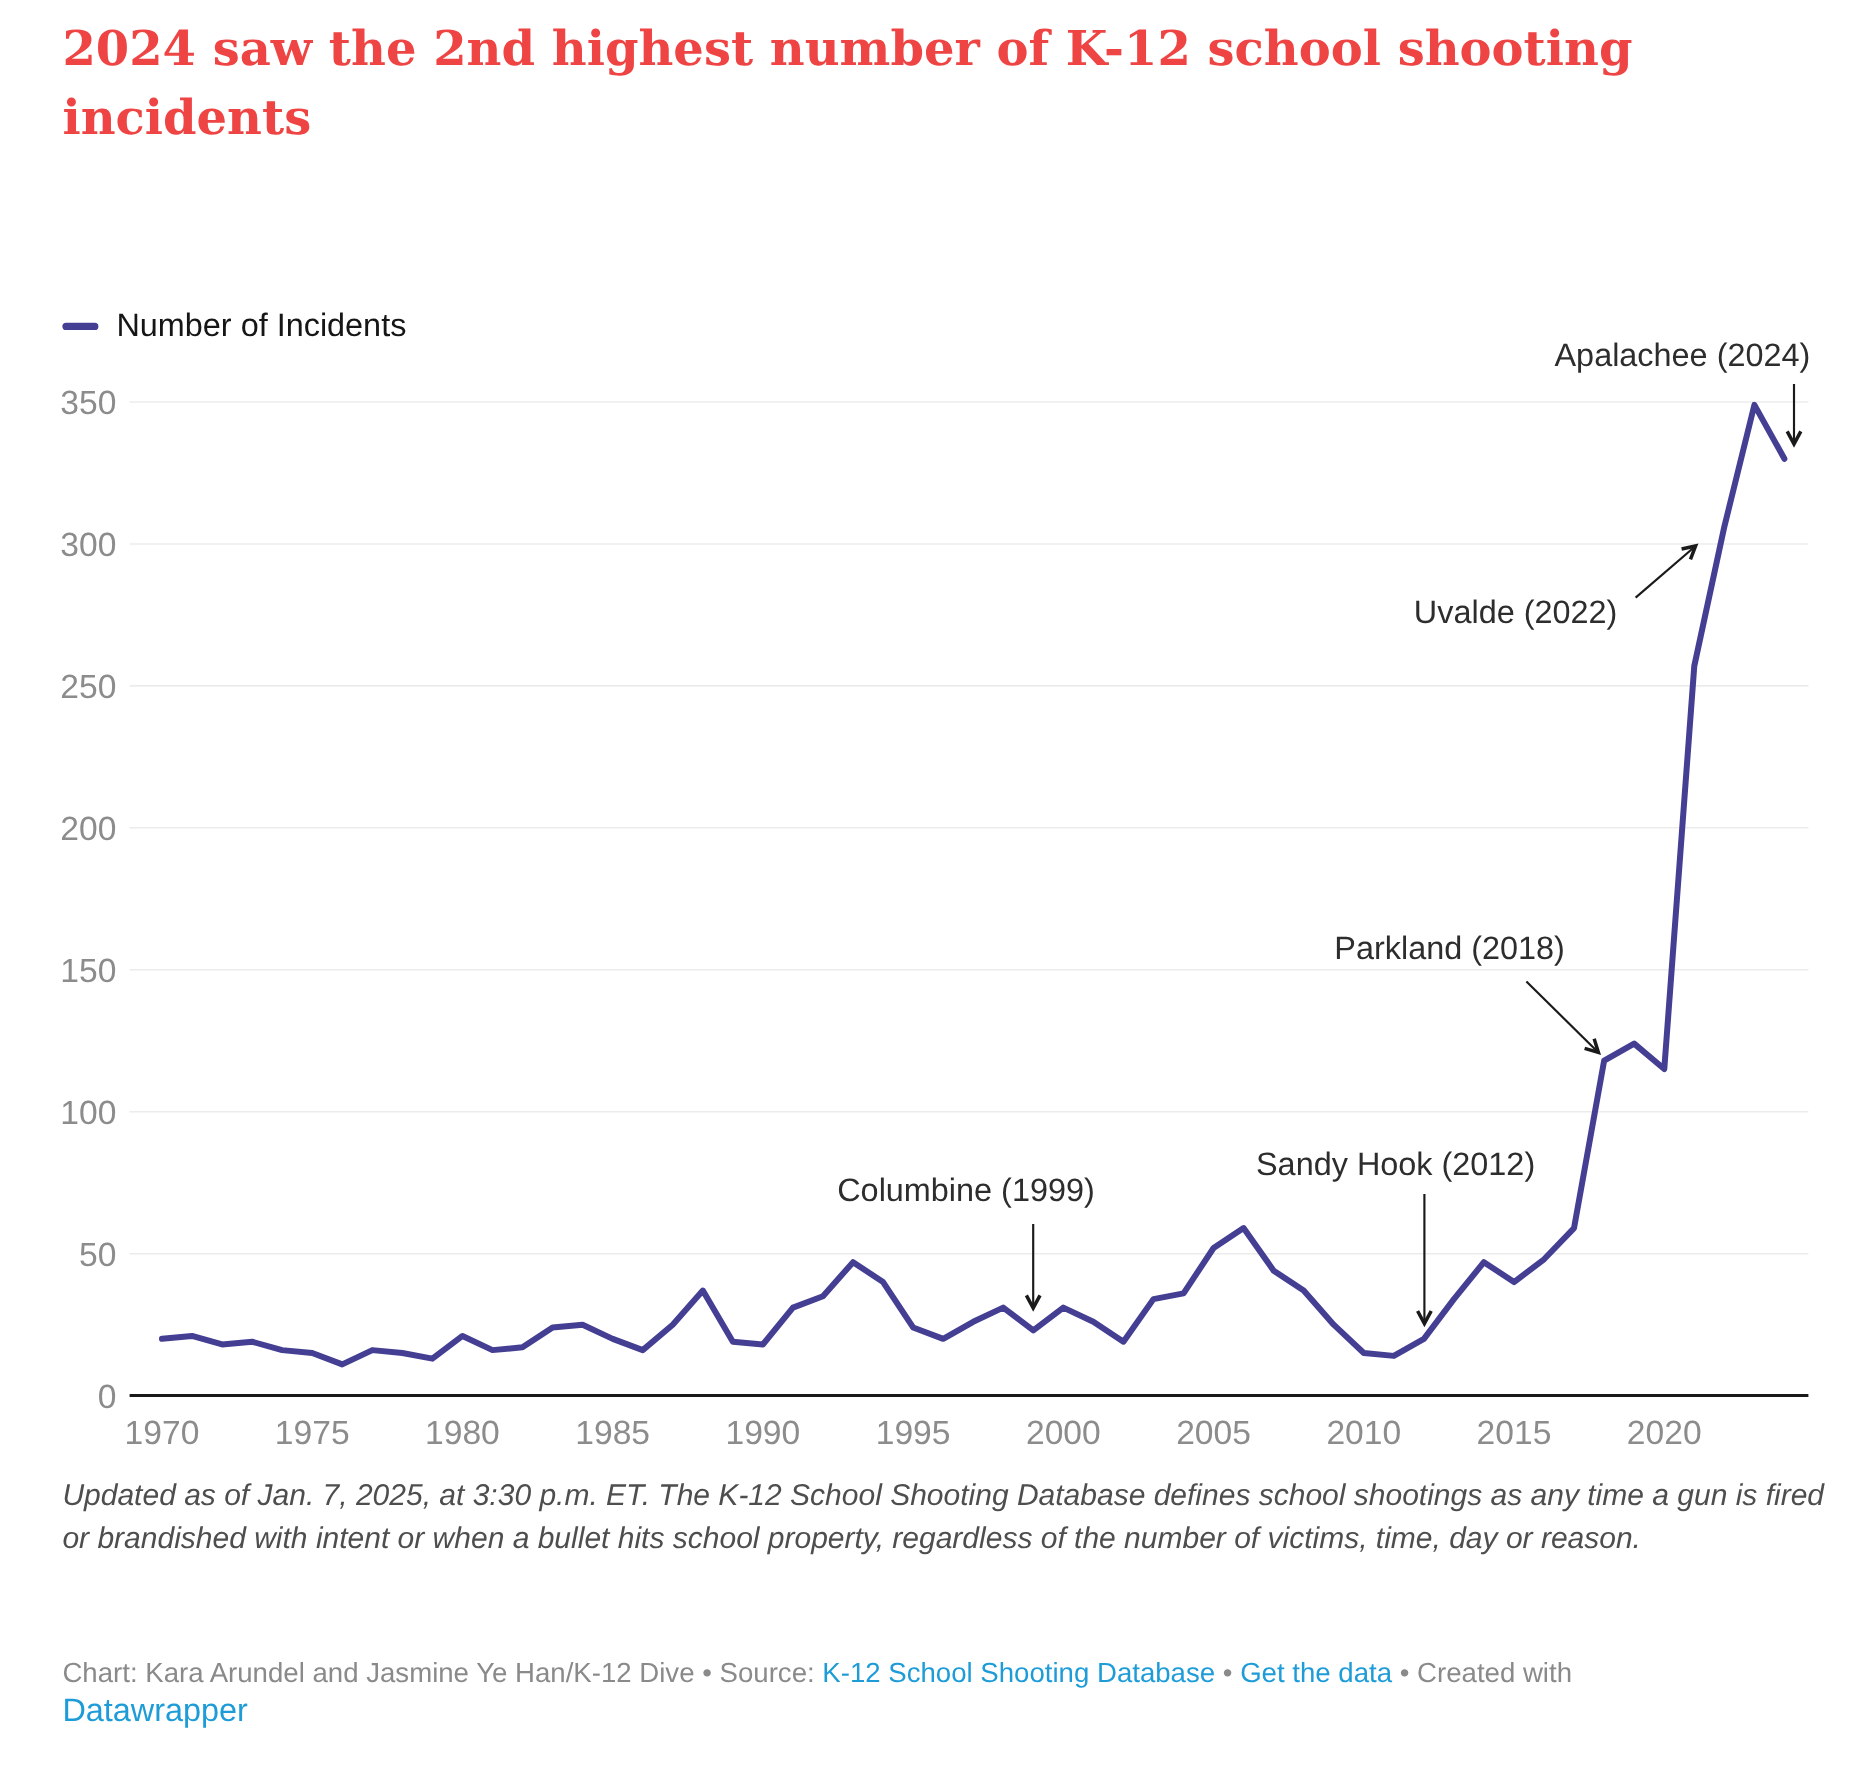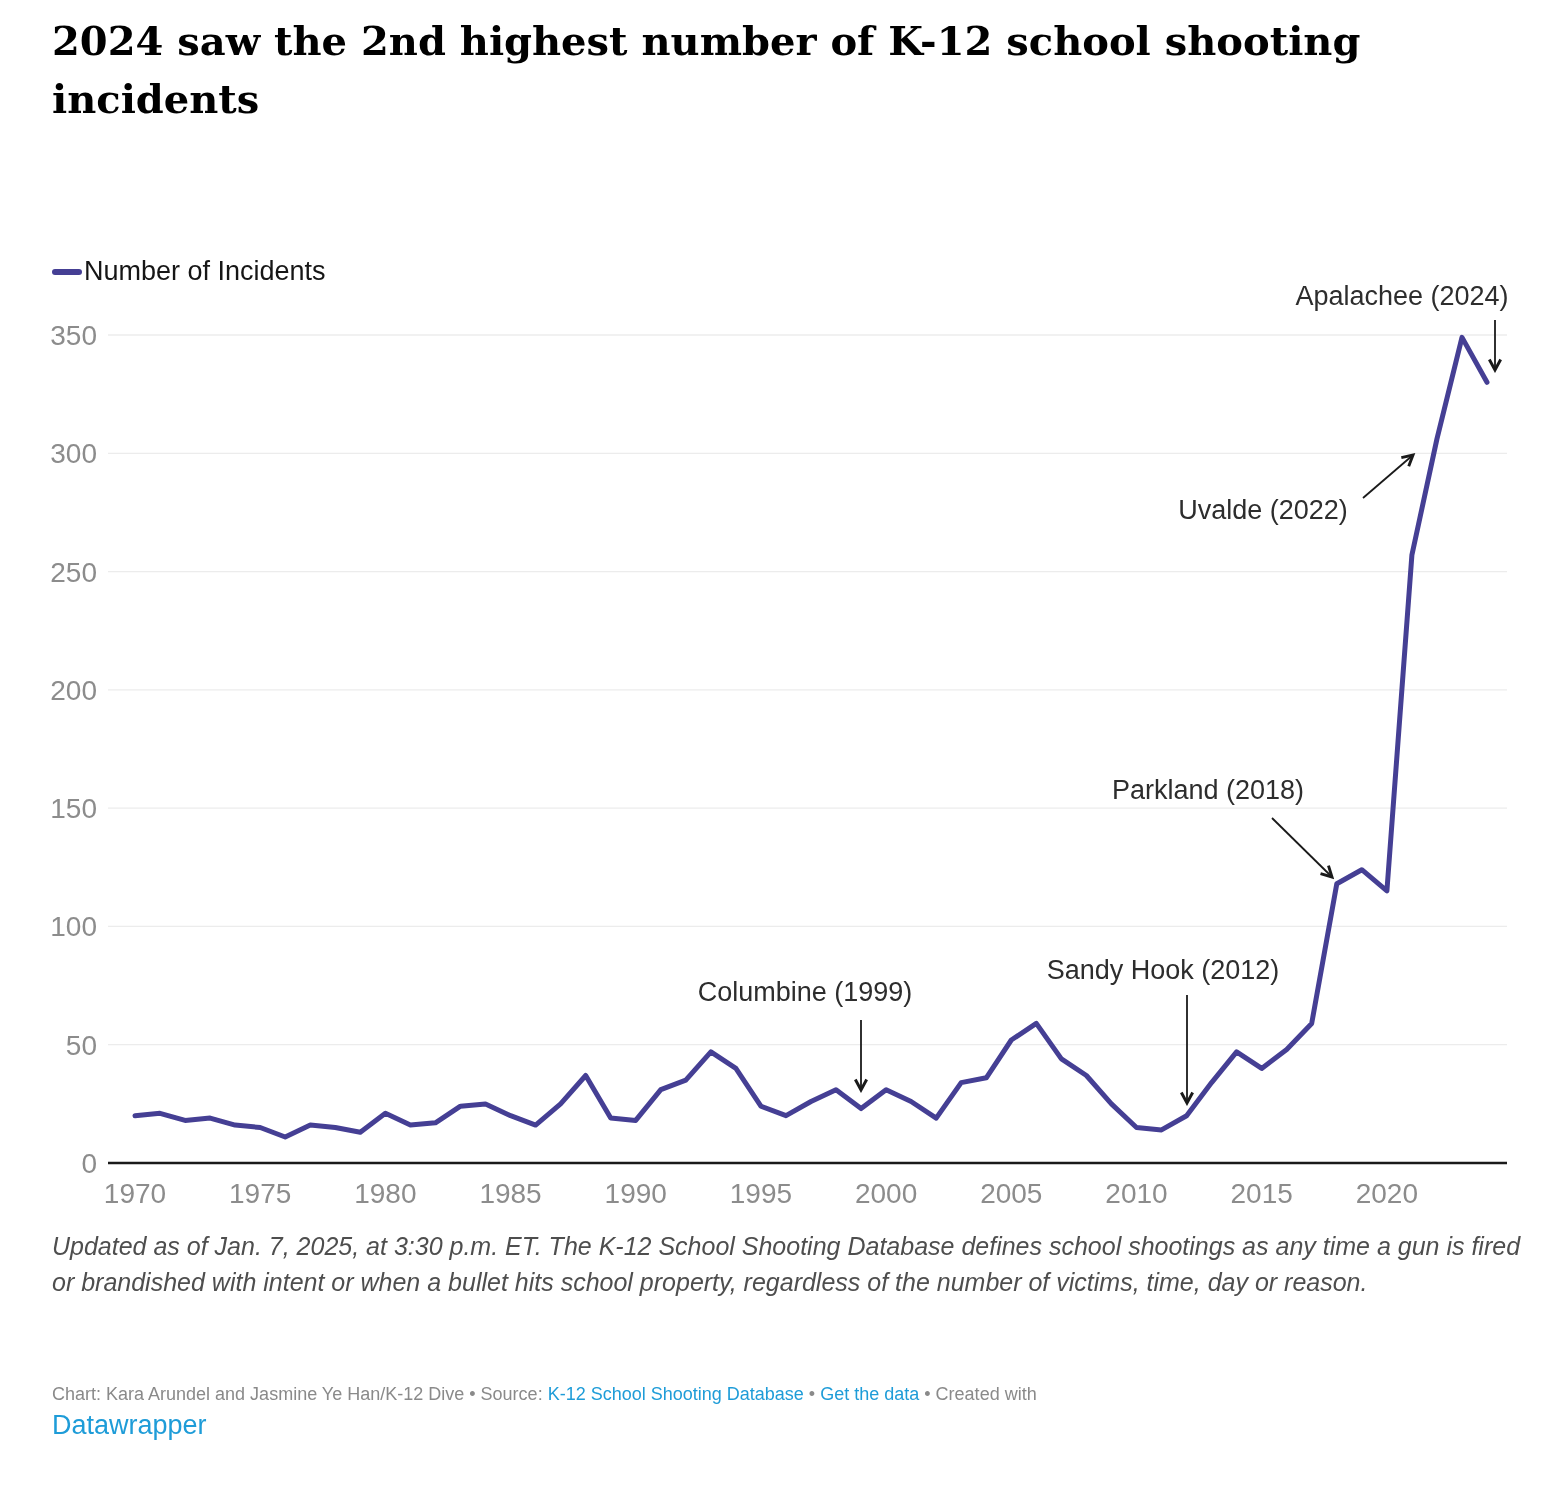--- a/index.html
+++ b/index.html
@@ -1,37 +1,37 @@
 <!DOCTYPE html>
 <html><head>
 <meta charset="utf-8">
 <style>
   html,body{margin:0;padding:0;background:#ffffff;}
   body{font-family:"Liberation Sans", sans-serif;}
   .page{position:relative;width:1550px;height:1488px;background:#ffffff;overflow:hidden;}
   .title{
     position:absolute;left:52px;top:12px;max-width:1330px;margin:0;
     font-family:"DejaVu Serif","Liberation Serif",serif;
-    font-weight:700;font-size:40px;line-height:58px;color:#000000;letter-spacing:0;
+    font-weight:700;font-size:40px;line-height:58px;color:#ef4444;letter-spacing:0;
   }
   .subtitle{
     position:absolute;left:52px;top:161px;max-width:1470px;margin:0;
     font-family:"DejaVu Serif","Liberation Serif",serif;
     font-weight:400;font-size:31px;line-height:40px;color:#1f1f1f;
   }
-  .legend{position:absolute;left:52px;top:256px;display:flex;align-items:center;gap:2px;}
+  .legend{position:absolute;left:52px;top:256px;display:flex;align-items:center;gap:15px;}
   .legend .swatch{display:inline-block;width:30px;height:6px;border-radius:3px;background:#453f94;}
   .legend .legend-label{font-size:27px;color:#161616;}
   .chart-svg{position:absolute;left:0;top:270px;}
   svg text{font-family:"Liberation Sans", sans-serif;}
   .note{
     position:absolute;left:52px;top:1228px;width:1474px;margin:0;
     font-style:italic;font-size:25px;line-height:36px;color:#4e4e4e;
   }
-  .credit{position:absolute;left:52px;top:1379px;width:1470px;margin:0;font-size:18px;line-height:30px;color:#8a8a8a;}
+  .credit{position:absolute;left:52px;top:1379px;width:1470px;margin:0;font-size:23px;line-height:30px;color:#8a8a8a;}
   .credit2{position:absolute;left:52px;top:1410px;margin:0;font-size:27px;line-height:30px;}
   .link{color:#1e9cd8;text-decoration:none;cursor:pointer;}
 </style>
 </head>
 <body>
 
 <div class="page">
 
   <h1 class="title">2024 saw the 2nd highest number of K-12 school shooting incidents</h1>
 

